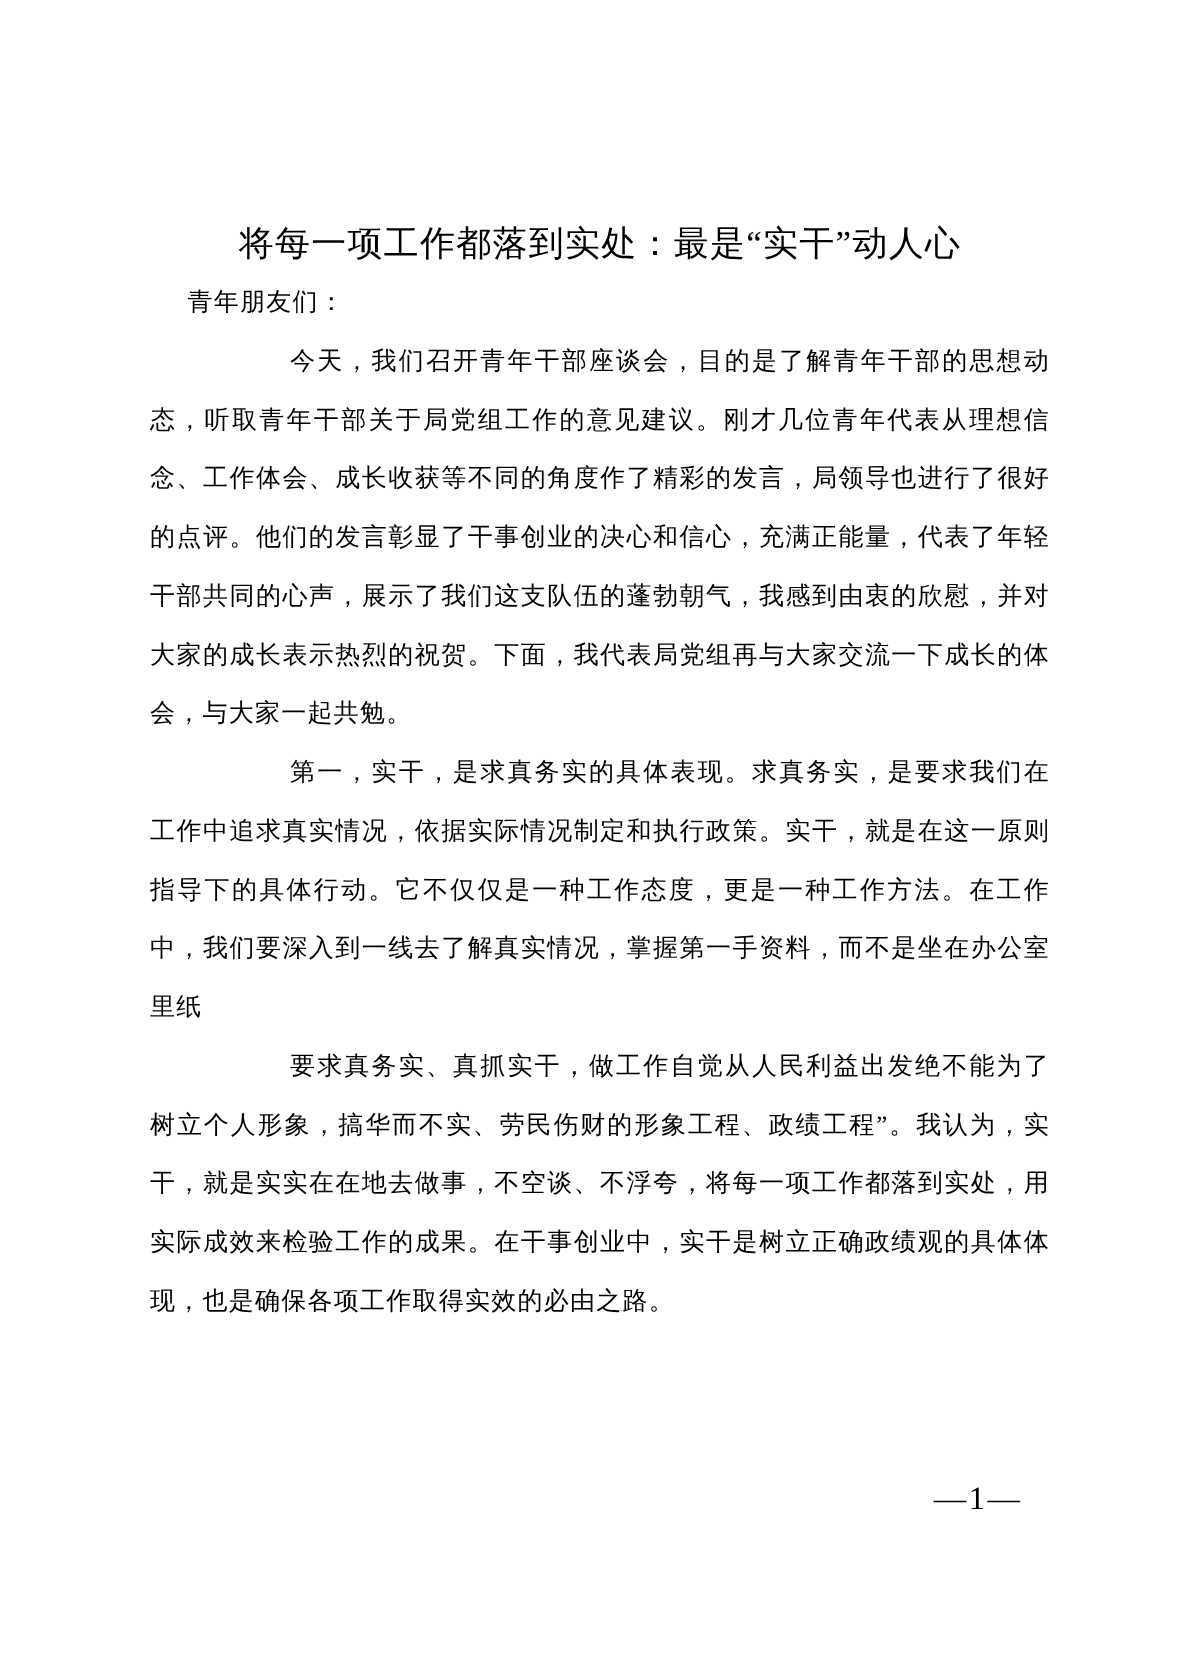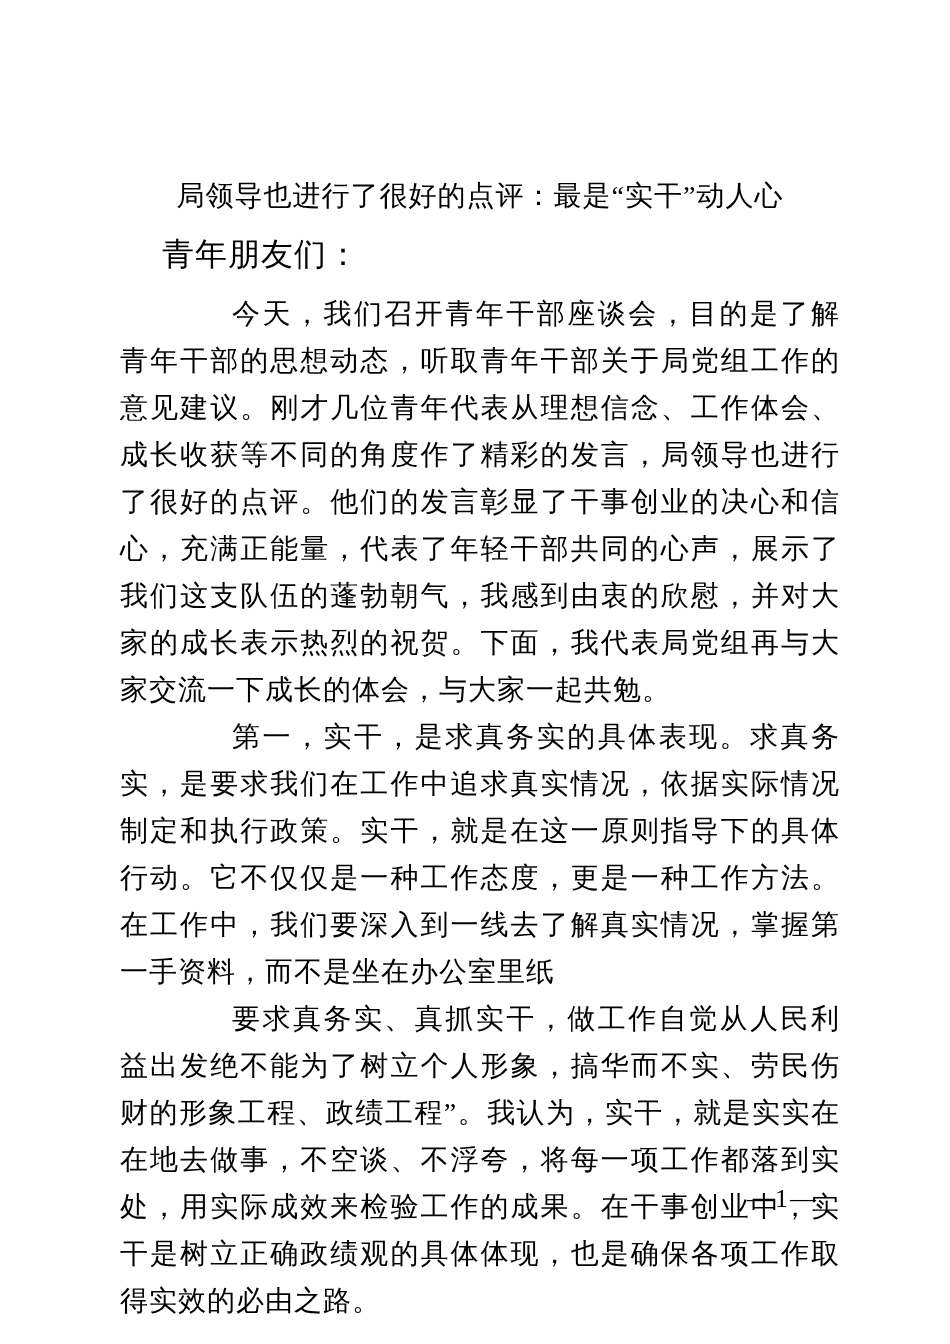--- a/index.html
+++ b/index.html
@@ -25,28 +25,28 @@
   }
   .doc-title {
     font-size: 28px;
     font-weight: normal;
     line-height: 47px;
     text-align: center;
     margin: 0;
     letter-spacing: 1px;
   }
   .salutation {
-    font-size: 32px;
+    font-size: 20px;
     line-height: 47px;
-    margin: 12px;
+    margin: 0;
     text-indent: 30px;
     letter-spacing: 1px;
   }
   .para {
-    font-size: 28px;
+    font-size: 20px;
     line-height: 47px;
     margin: 0;
     text-indent: 112px;
     text-align: justify;
     text-justify: inter-ideograph;
     letter-spacing: 1px;
   }
   .page-number {
     position: absolute;
     right: 132px;
@@ -54,20 +54,20 @@
     font-size: 26px;
     letter-spacing: 2px;
     line-height: 30px;
   }
 </style>
 </head>
 <body>
 
 <div class="page">
   <div class="content">
-    <h1 class="doc-title">局领导也进行了很好的点评：最是“实干”动人心</h1>
+    <h1 class="doc-title">将每一项工作都落到实处：最是“实干”动人心</h1>
     <p class="salutation">青年朋友们：</p>
     <p class="para">今天，我们召开青年干部座谈会，目的是了解青年干部的思想动态，听取青年干部关于局党组工作的意见建议。刚才几位青年代表从理想信念、工作体会、成长收获等不同的角度作了精彩的发言，局领导也进行了很好的点评。他们的发言彰显了干事创业的决心和信心，充满正能量，代表了年轻干部共同的心声，展示了我们这支队伍的蓬勃朝气，我感到由衷的欣慰，并对大家的成长表示热烈的祝贺。下面，我代表局党组再与大家交流一下成长的体会，与大家一起共勉。</p>
     <p class="para">第一，实干，是求真务实的具体表现。求真务实，是要求我们在工作中追求真实情况，依据实际情况制定和执行政策。实干，就是在这一原则指导下的具体行动。它不仅仅是一种工作态度，更是一种工作方法。在工作中，我们要深入到一线去了解真实情况，掌握第一手资料，而不是坐在办公室里纸</p>
     <p class="para">要求真务实、真抓实干，做工作自觉从人民利益出发绝不能为了树立个人形象，搞华而不实、劳民伤财的形象工程、政绩工程”。我认为，实干，就是实实在在地去做事，不空谈、不浮夸，将每一项工作都落到实处，用实际成效来检验工作的成果。在干事创业中，实干是树立正确政绩观的具体体现，也是确保各项工作取得实效的必由之路。</p>
   </div>
   <div class="page-number">—1—</div>
 </div>
 
 </body></html>

